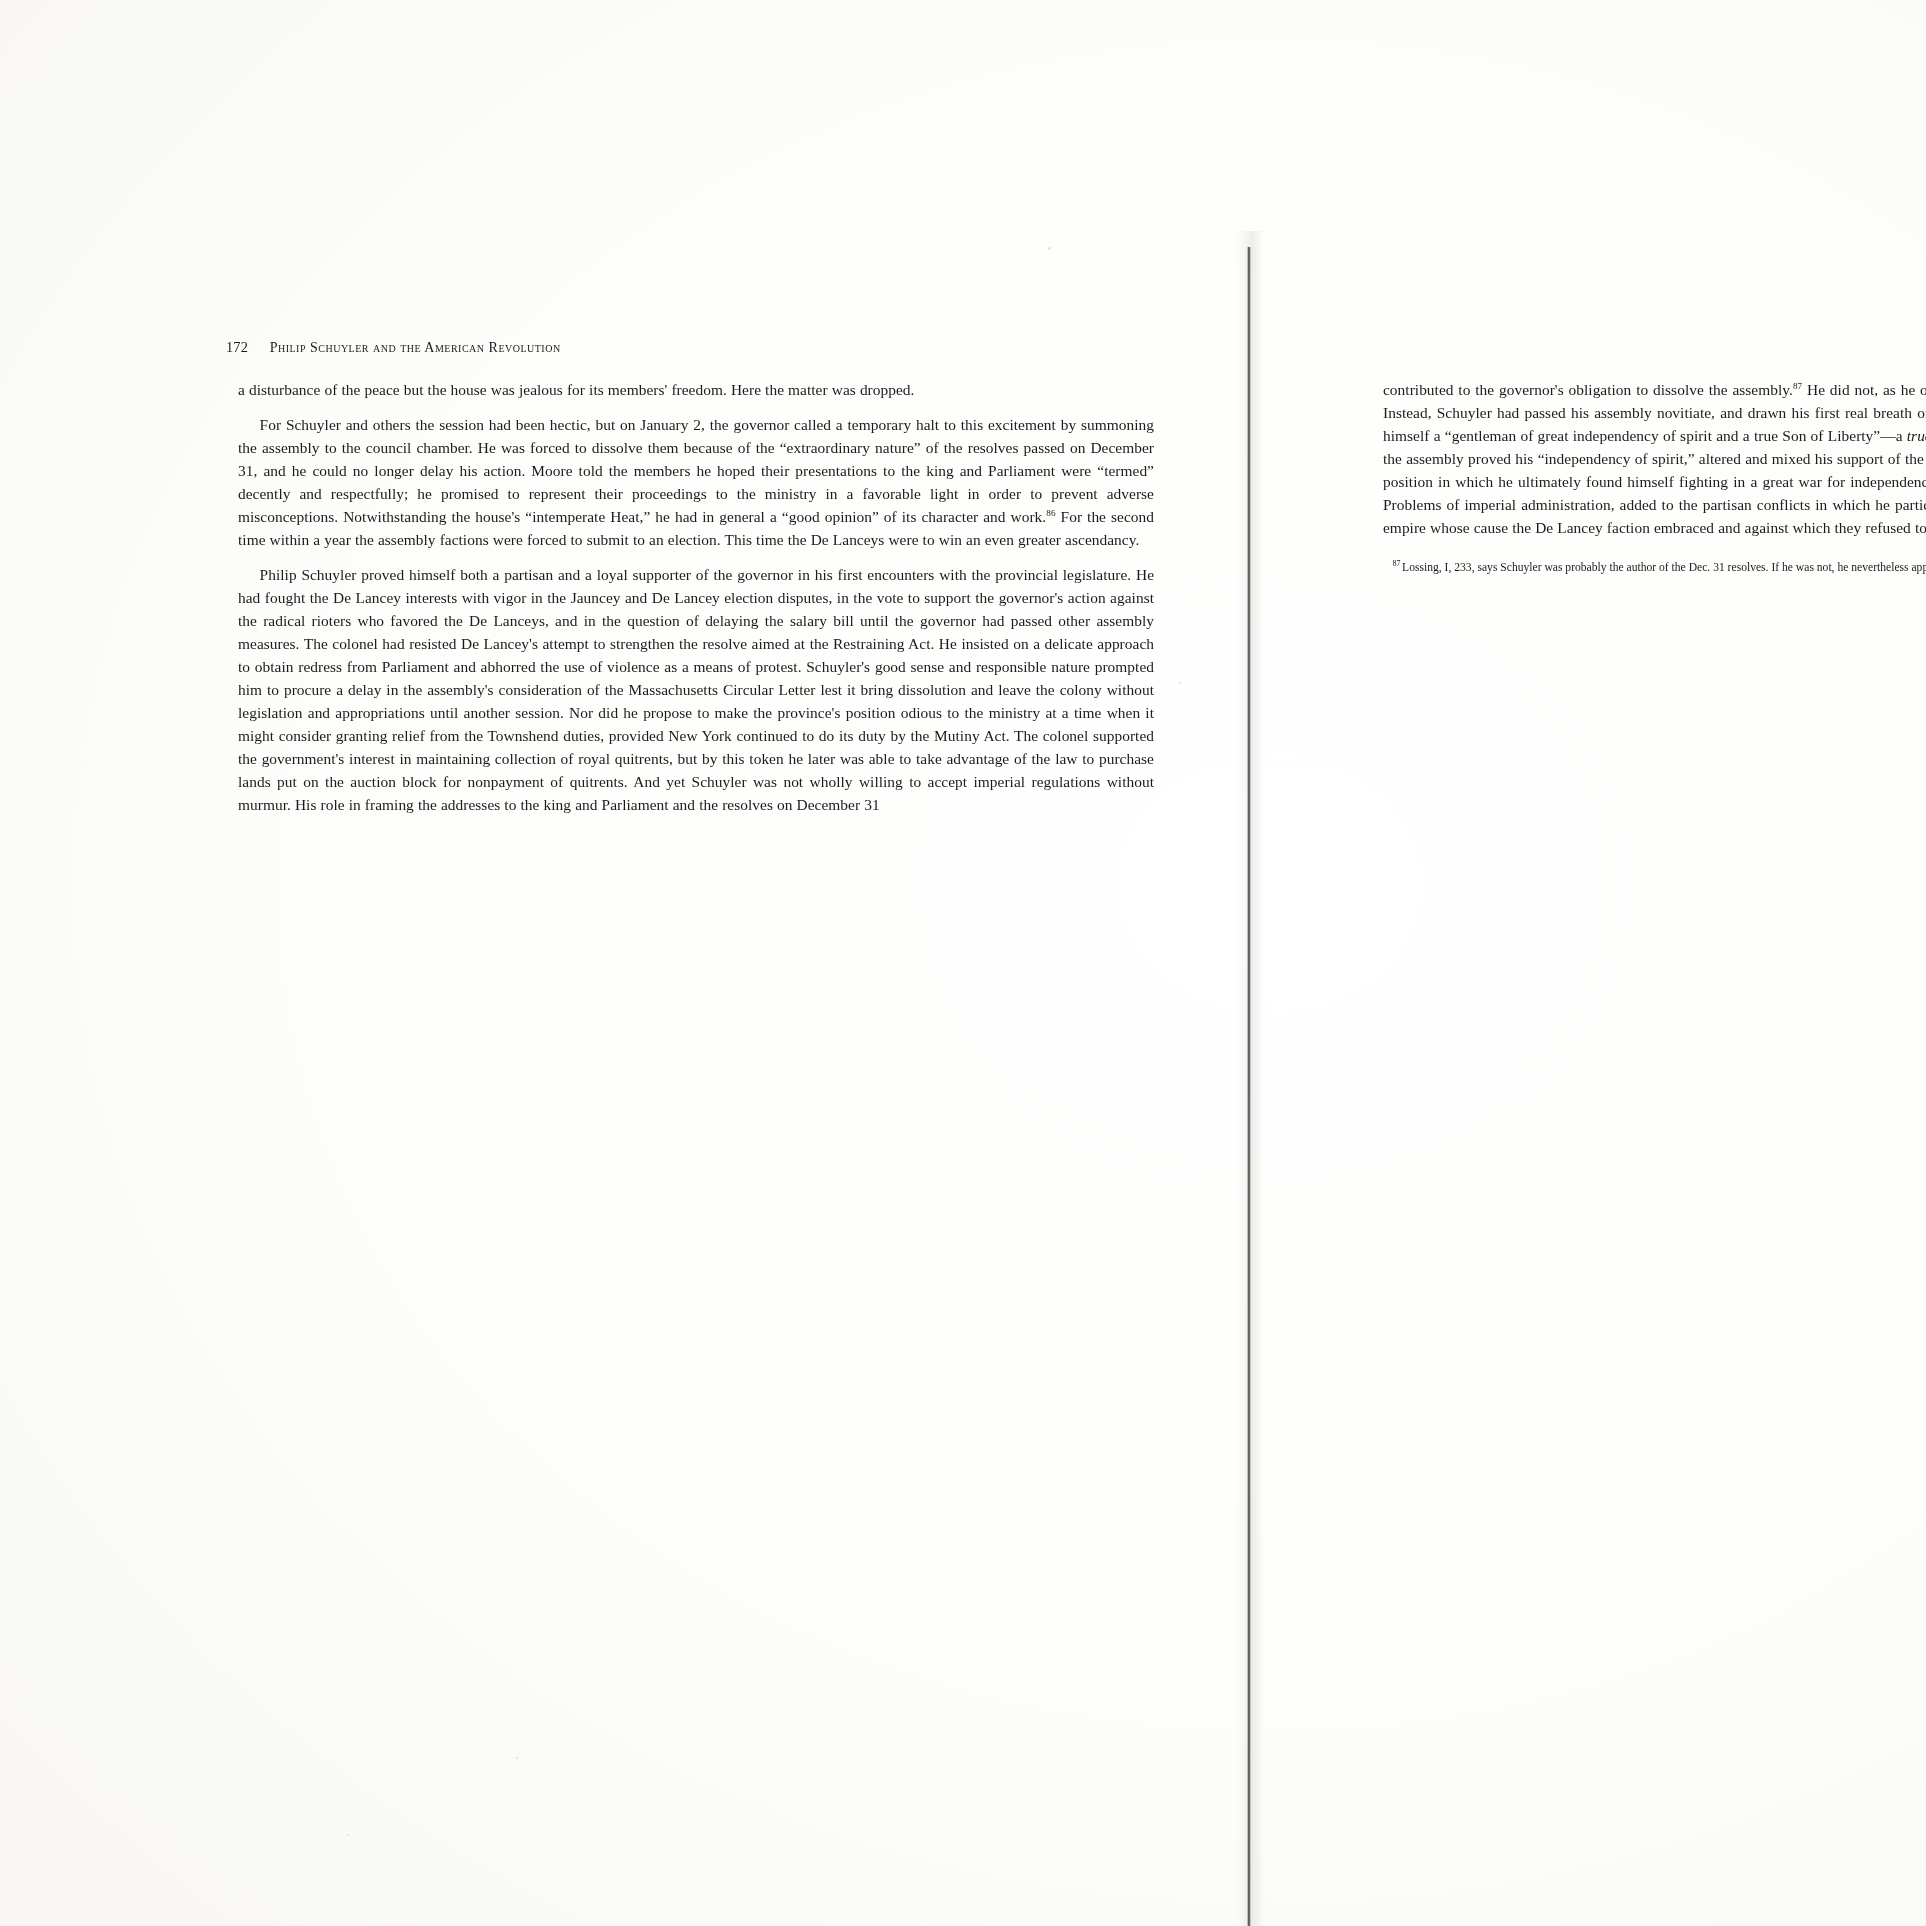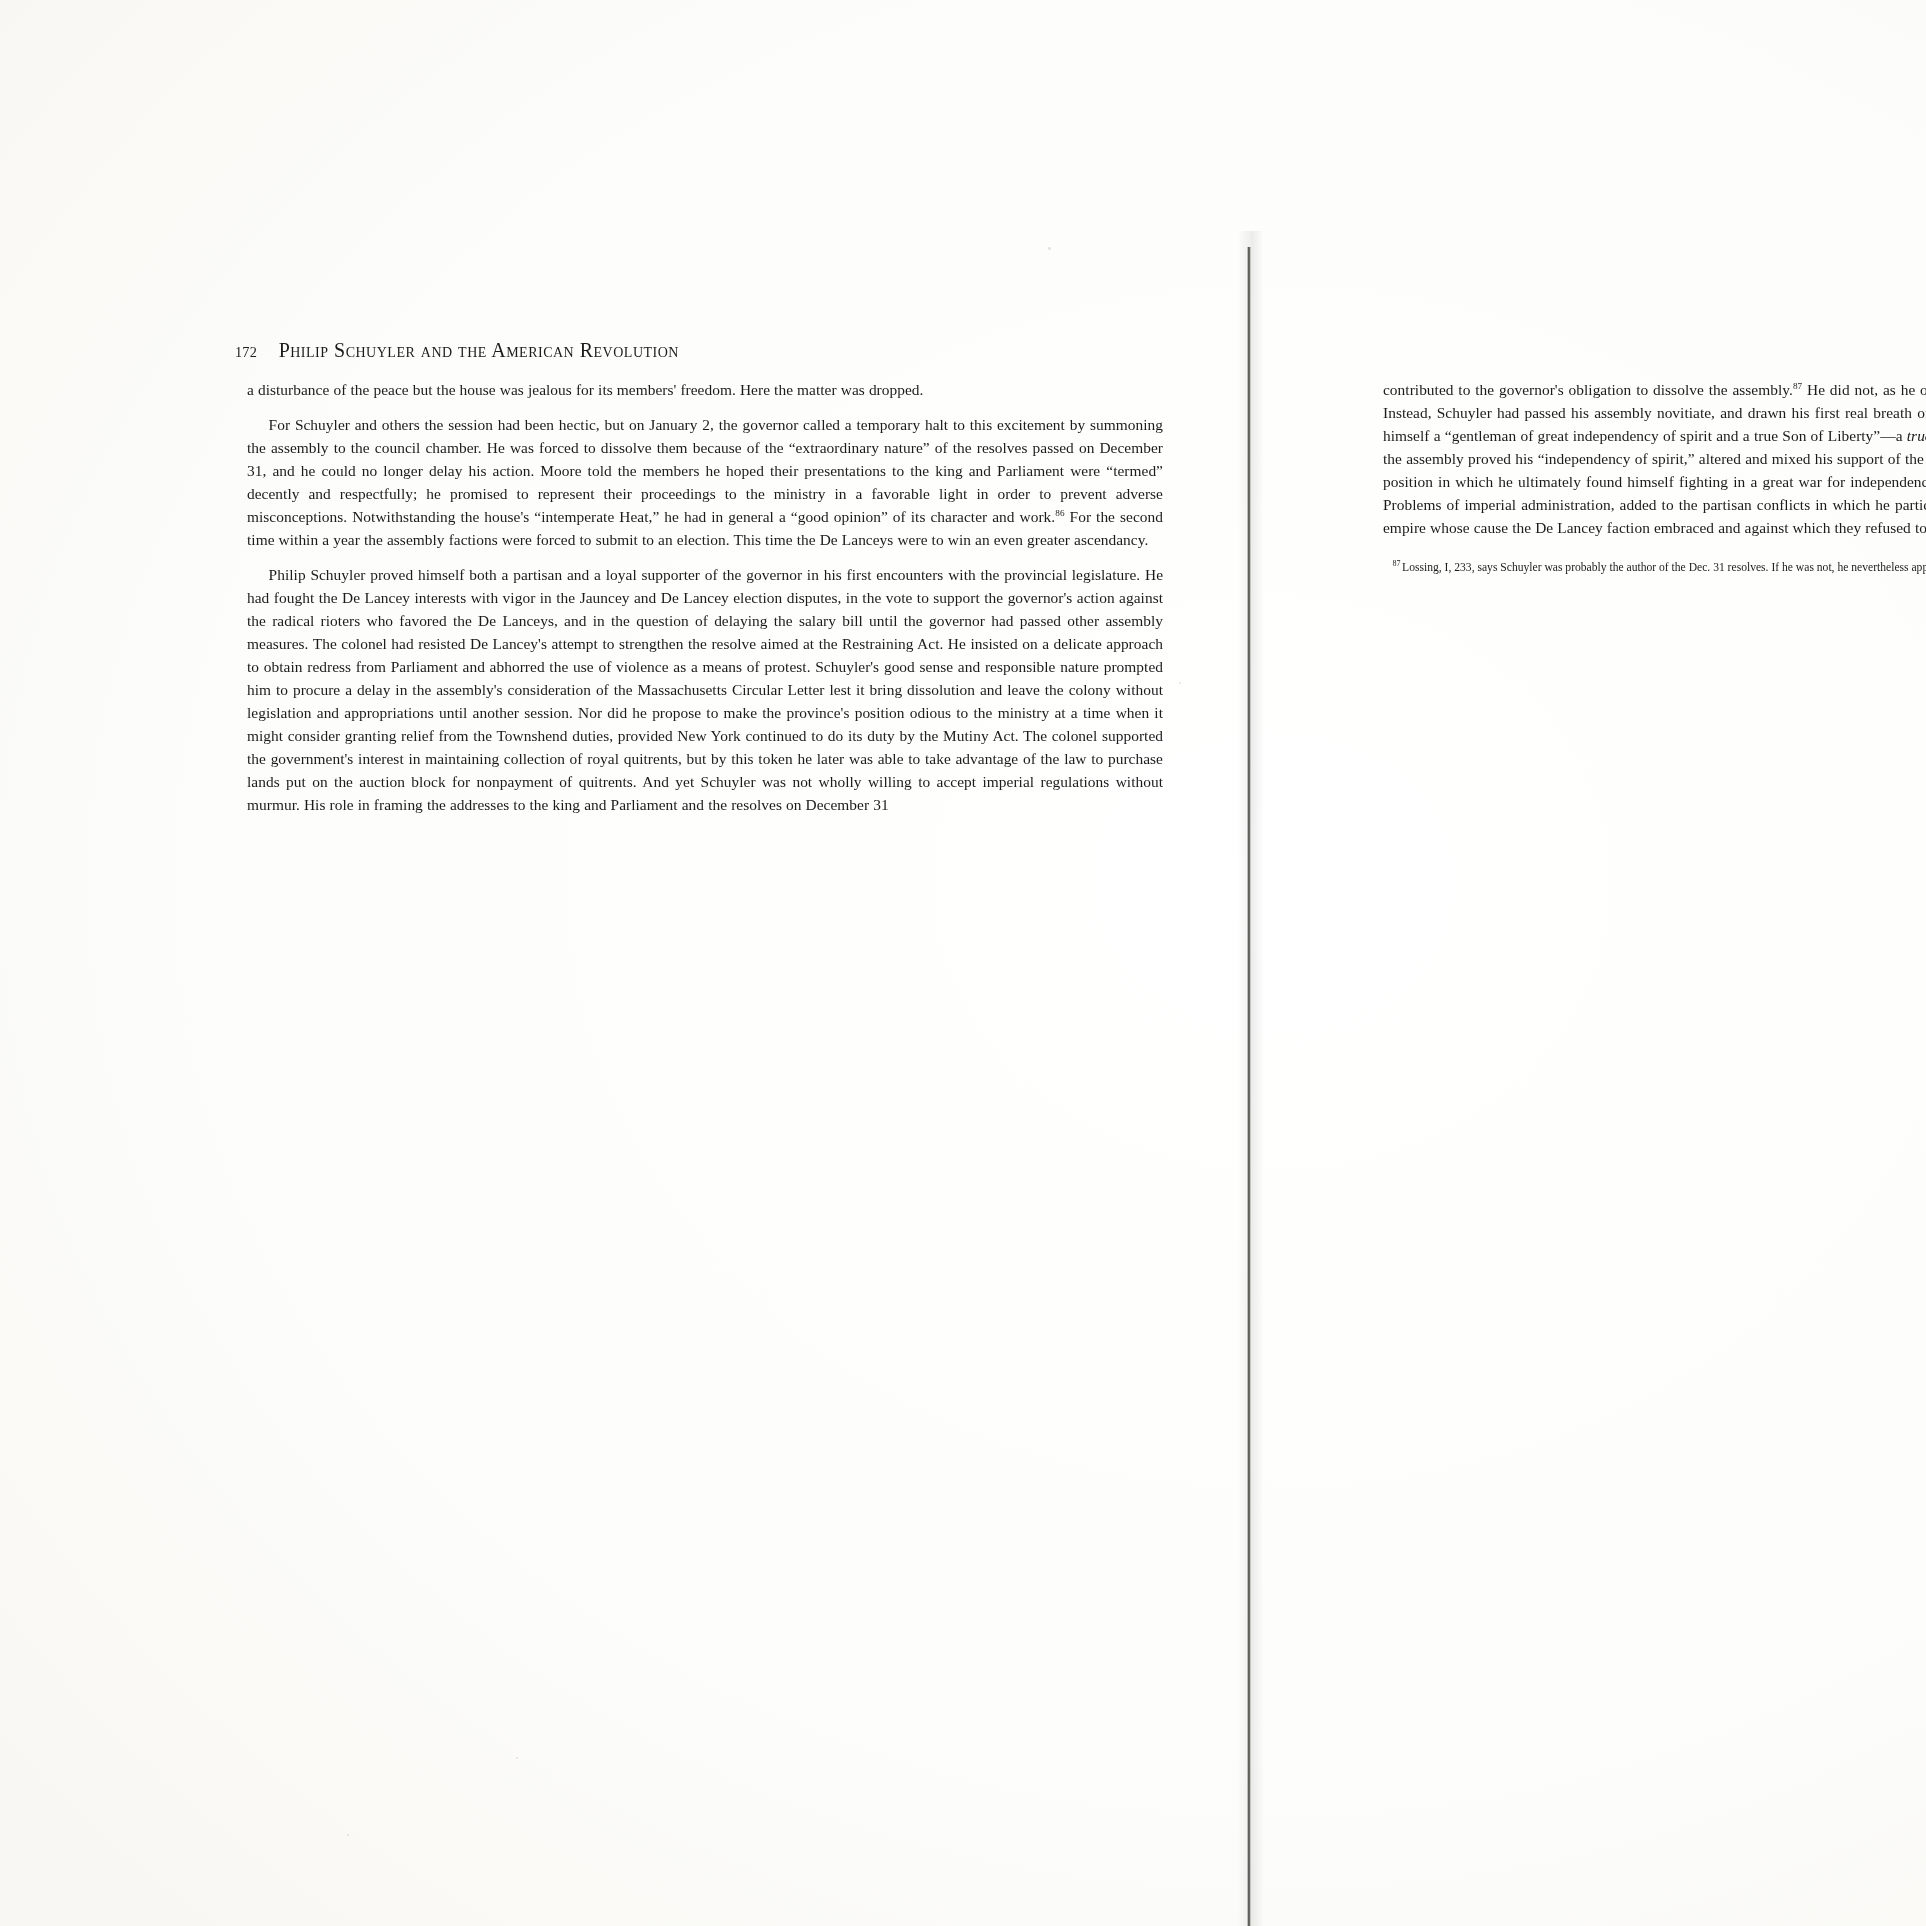--- a/index.html
+++ b/index.html
@@ -45,38 +45,38 @@
     left: 1237px;
     width: 27px;
     height: 1734px;
     background: linear-gradient(to right, rgba(0,0,0,0.00) 0%, rgba(0,0,0,0.05) 45%, rgba(0,0,0,0.07) 55%, rgba(0,0,0,0.00) 100%);
   }
 
   .page {
     position: absolute;
     top: 339px;
   }
-  .page-left  { left: 235px;  width: 940px; }
+  .page-left  { left: 226px;  width: 940px; }
   .page-right { left: 1371px; width: 940px; }
 
   .running-head {
     display: flex;
     align-items: baseline;
     height: 21px;
     margin-bottom: 17.7px;
     font-size: 12.7px;
     letter-spacing: 0.2px;
   }
   .running-head .folio {
     font-size: 14.3px;
     font-family: "Liberation Serif", serif;
   }
   .running-head .title {
     font-variant: small-caps;
-    font-size: 20px;
+    font-size: 14px;
     letter-spacing: 0.5px;
   }
   .rh-left .folio { margin-right: 21.6px; }
   .rh-right { justify-content: flex-end; }
 
   .body-text {
     font-size: 15.4px;
     line-height: 23px;
     text-align: justify;
     text-justify: inter-word;

